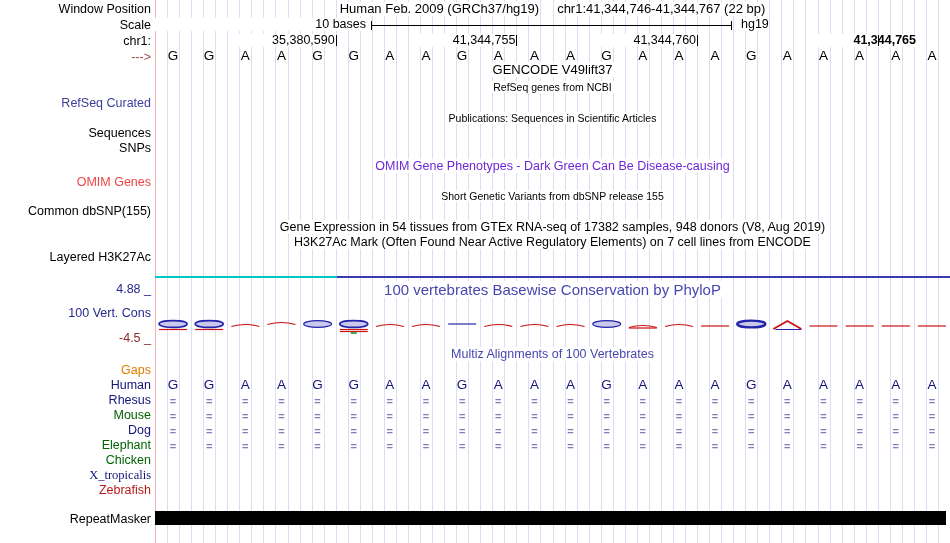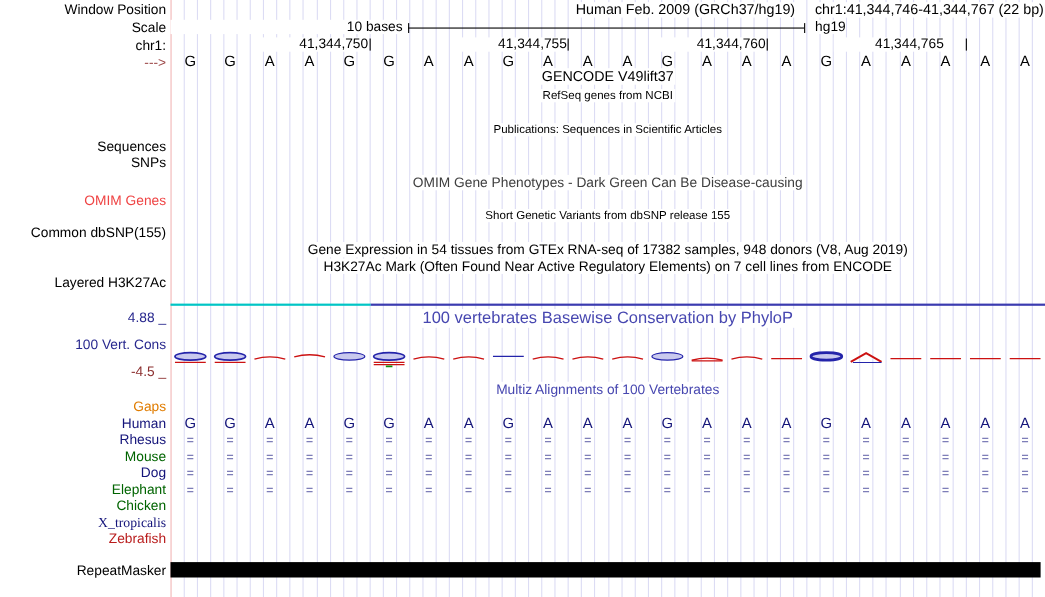--- a/index.html
+++ b/index.html
@@ -25,21 +25,21 @@
     position:absolute;width:36px;text-align:center;font-size:11px;font-weight:bold;
     line-height:13px;z-index:3;letter-spacing:0;
   }
   .chr-tick-label{position:absolute;text-align:right;font-size:12.5px;line-height:13px;z-index:3;background:#fff;white-space:nowrap;}
   .chr-tick{position:absolute;width:1px;height:11px;background:#000;z-index:3;}
   #scale-text{position:absolute;left:155px;top:18px;width:211px;text-align:right;font-size:12.5px;line-height:13px;z-index:3;background:#fff;}
   #scale-line{position:absolute;left:371px;top:25px;width:360px;height:1px;background:#000;z-index:3;}
   #scale-tick-l,#scale-tick-r{position:absolute;top:21px;width:1px;height:9px;background:#000;z-index:3;}
   #scale-tick-l{left:371px;} #scale-tick-r{left:731px;}
   #scale-assembly{position:absolute;left:741px;top:18px;font-size:12.5px;line-height:13px;z-index:3;background:#fff;}
-  #header-line{position:absolute;left:155px;top:2px;width:795px;display:flex;justify-content:flex-end;gap:16px;font-size:13px;line-height:14px;z-index:3;}
+  #header-line{position:absolute;left:155px;top:2px;width:795px;display:flex;justify-content:center;gap:16px;font-size:13px;line-height:14px;z-index:3;}
   #header-line span{background:#fff;padding:0 1px;white-space:nowrap;}
   #cons-topline-teal{position:absolute;left:155px;top:276px;width:182px;height:2px;background:#00c5c5;z-index:2;}
   #cons-topline-navy{position:absolute;left:337px;top:276px;width:613px;height:2px;background:#3b3bb0;z-index:2;}
   #wiggle-svg{position:absolute;left:155px;top:310px;z-index:2;}
   #repeat-bar{position:absolute;left:155px;top:511px;width:791px;height:14px;background:#000;z-index:2;}
 </style>
 </head>
 <body>
 
 <div id="browser">
@@ -121,27 +121,27 @@
 
   <div class="llabel" style="top:2px">Window Position</div>
   <div id="scale-text">10 bases</div>
   <div id="scale-line"></div>
   <div id="scale-tick-l"></div>
   <div id="scale-tick-r"></div>
   <div id="scale-assembly">hg19</div>
 
   <div class="llabel" style="top:34px">chr1:</div>
   <div id="chr-ticks">
-      <div class="chr-tick-label" style="left: 234.682px; top: 34px; width: 100px;">41,344,750</div>
+      <div class="chr-tick-label" style="left: 234.682px; top: 34px; width: 100px;">35,380,590</div>
       <div class="chr-tick" style="left: 335.7px; top: 35px;"></div>
       <div class="chr-tick-label" style="left: 415.364px; top: 34px; width: 100px;">41,344,755</div>
       <div class="chr-tick" style="left: 516.4px; top: 35px;"></div>
       <div class="chr-tick-label" style="left: 596.045px; top: 34px; width: 100px;">41,344,760</div>
       <div class="chr-tick" style="left: 697px; top: 35px;"></div>
-      <div class="chr-tick-label" style="left: 758px; top: 34px; width: 100px;">41,344,765</div>
+      <div class="chr-tick-label" style="left: 816px; top: 34px; width: 100px; font-weight: bold;">41,344,765</div>
       <div class="chr-tick" style="left: 877.7px; top: 35px;"></div>
     </div>
 
   <div class="llabel" style="top:50px;color:#9e4b4b">---&gt;</div>
   <div id="seq-row">
       <div class="seq-letter" style="left: 155px; top: 49px;">G</div>
       <div class="seq-letter" style="left: 191.1px; top: 49px;">G</div>
       <div class="seq-letter" style="left: 227.3px; top: 49px;">A</div>
       <div class="seq-letter" style="left: 263.4px; top: 49px;">A</div>
       <div class="seq-letter" style="left: 299.5px; top: 49px;">G</div>
@@ -159,25 +159,26 @@
       <div class="seq-letter" style="left: 733.2px; top: 49px;">G</div>
       <div class="seq-letter" style="left: 769.3px; top: 49px;">A</div>
       <div class="seq-letter" style="left: 805.5px; top: 49px;">A</div>
       <div class="seq-letter" style="left: 841.6px; top: 49px;">A</div>
       <div class="seq-letter" style="left: 877.7px; top: 49px;">A</div>
       <div class="seq-letter" style="left: 913.9px; top: 49px;">A</div>
     </div>
 
   <div class="ctitle" style="top:63px;font-size:13px"><span>GENCODE V49lift37</span></div>
   <div class="ctitle" style="top:80px;font-size:10.5px"><span>RefSeq genes from NCBI</span></div>
+  <div class="llabel" style="top:96px;color:#3c3c9c">RefSeq Curated</div>
   <div class="ctitle" style="top:111px;font-size:10.5px"><span>Publications: Sequences in Scientific Articles</span></div>
   <div class="llabel" style="top:126px">Sequences</div>
   <div class="llabel" style="top:141px">SNPs</div>
 
-  <div class="ctitle" style="top:159px;font-size:12.5px;color:#404040"><span>OMIM Gene Phenotypes - Dark Green Can Be Disease-causing</span></div>
+  <div class="ctitle" style="top:159px;font-size:12.5px;color:#6d28d9"><span>OMIM Gene Phenotypes - Dark Green Can Be Disease-causing</span></div>
   <div class="llabel" style="top:175px;color:#ef4444">OMIM Genes</div>
 
   <div class="ctitle" style="top:189px;font-size:10.5px"><span>Short Genetic Variants from dbSNP release 155</span></div>
   <div class="llabel" style="top:204px">Common dbSNP(155)</div>
 
   <div class="ctitle" style="top:220px;font-size:12.5px"><span>Gene Expression in 54 tissues from GTEx RNA-seq of 17382 samples, 948 donors (V8, Aug 2019)</span></div>
   <div class="ctitle" style="top:235px;font-size:12.5px"><span>H3K27Ac Mark (Often Found Near Active Regulatory Elements) on 7 cell lines from ENCODE</span></div>
   <div class="llabel" style="top:250px">Layered H3K27Ac</div>
 
   <div id="cons-topline-teal"></div>

